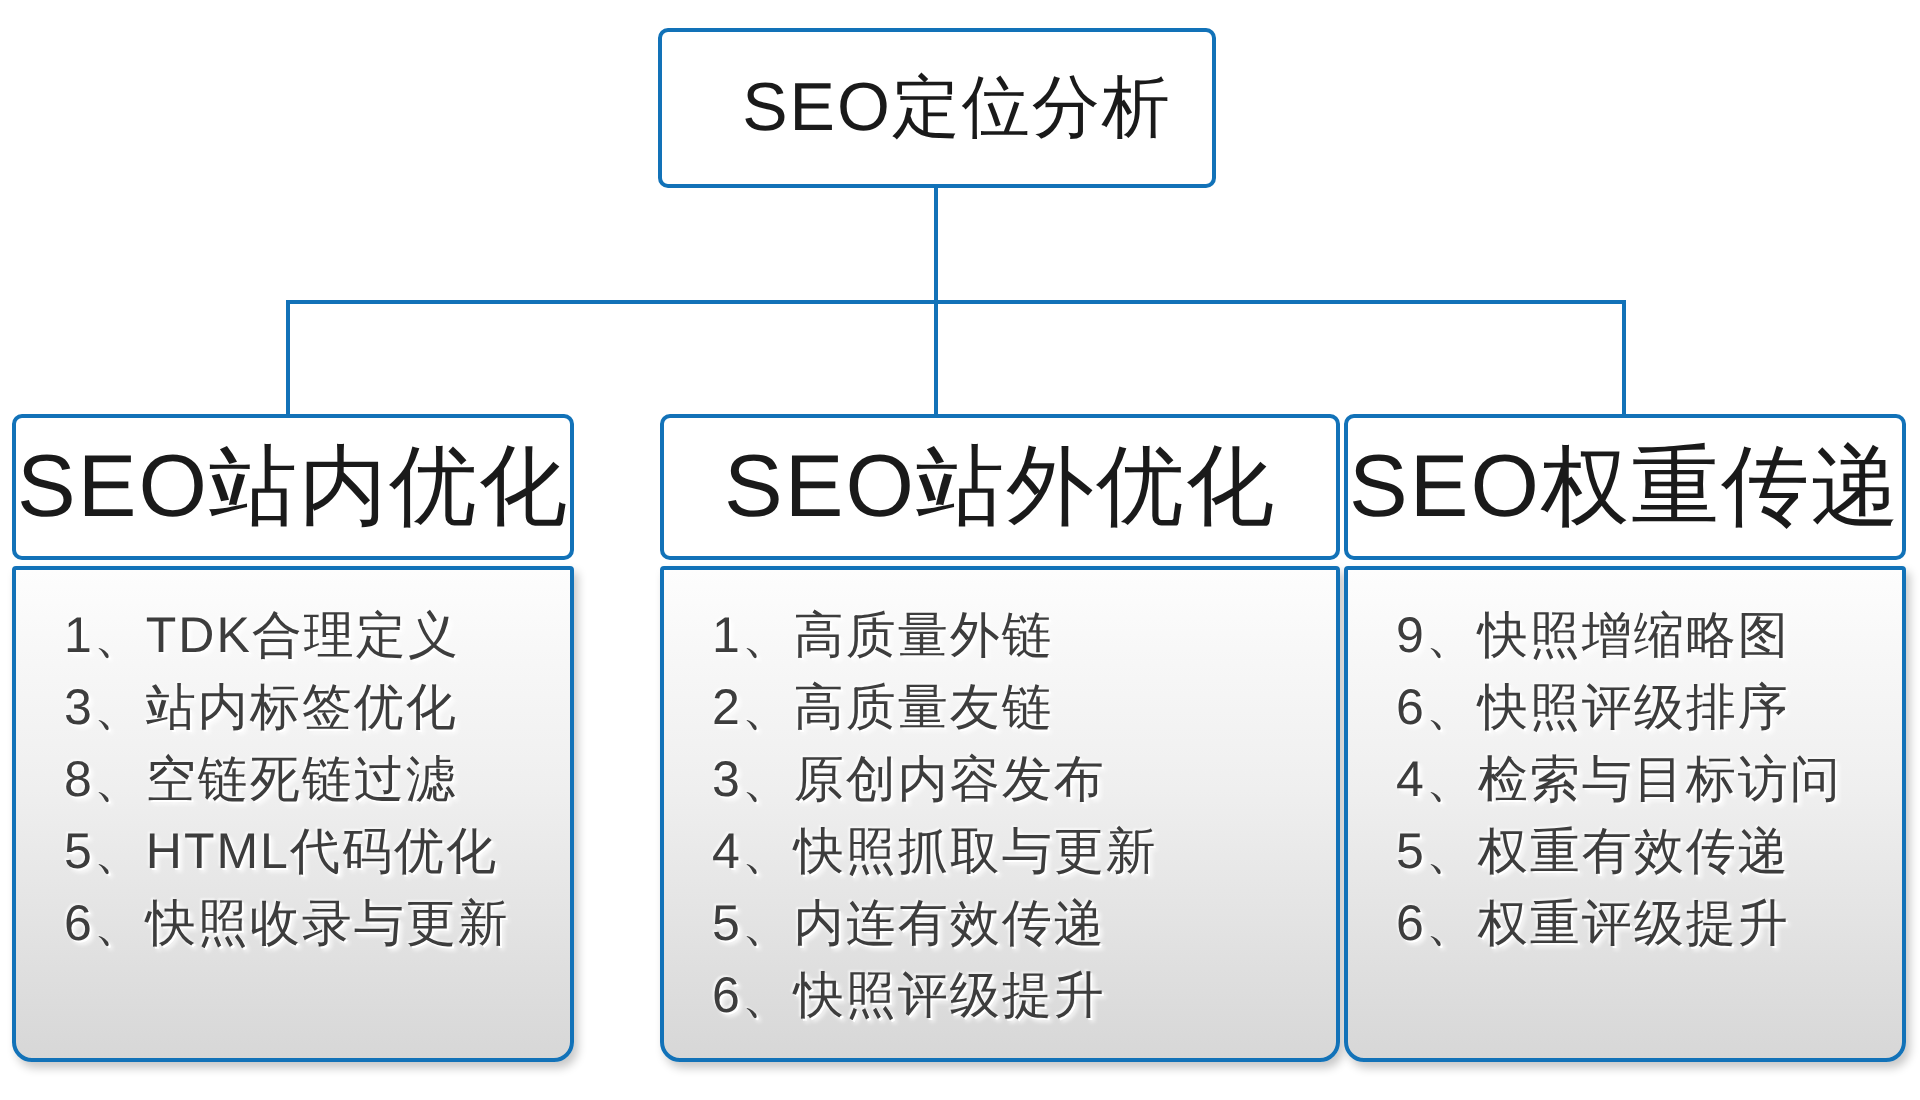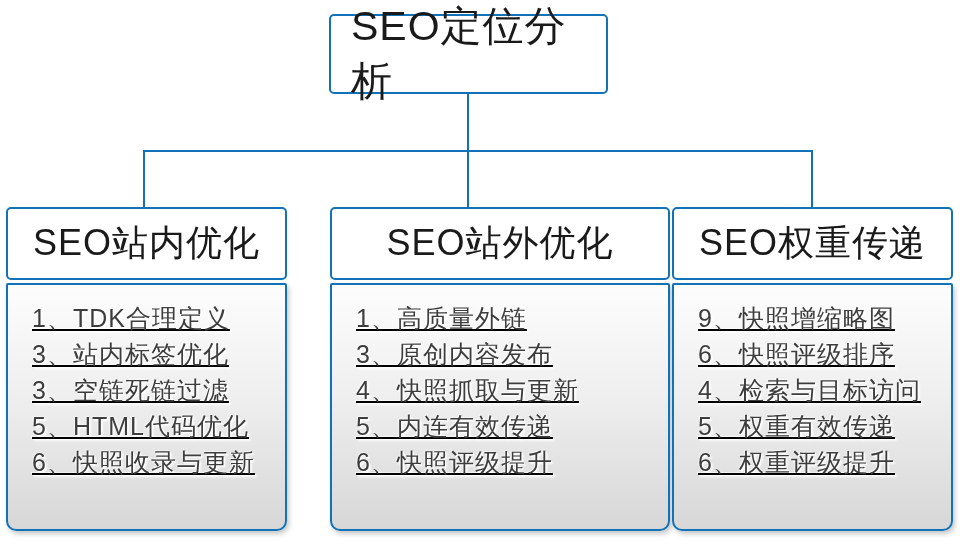--- a/index.html
+++ b/index.html
@@ -9,31 +9,30 @@
     font-family:"Liberation Sans","DejaVu Sans",sans-serif;
     background:#ffffff;
   }
   .line { position:absolute; background:var(--accent); }
   .box {
     position:absolute; box-sizing:border-box;
     border:2px solid var(--accent); background:#ffffff;
     display:flex; align-items:center; justify-content:center;
   }
   .root-box { left:329px; top:14px; width:279px; height:80px; border-radius:5px; }
-  .root-box span { font-size:41px; letter-spacing:1px; color:#1a1a1a;margin-left:20px; }
+  .root-box span { font-size:34px; letter-spacing:1px; color:#1a1a1a;margin-left:20px; }
   .hdr { top:207px; height:73px; border-radius:5px; }
-  .hdr span { font-size:36px; letter-spacing:1px; color:#1a1a1a; }
+  .hdr span { font-size:44px; letter-spacing:1px; color:#1a1a1a; }
   .panel {
     position:absolute; top:283px; height:248px; box-sizing:border-box;
     border:2px solid var(--accent);
     border-radius:2px 2px 10px 10px;
     background:linear-gradient(180deg,#fdfdfd 0%,#efefef 45%,#d7d7d7 100%);
     box-shadow:2px 3px 5px rgba(0,0,0,0.22);
     padding:15px 0 0 24px;
-    text-decoration:underline;
   }
   .item {
     font-size:25px; line-height:36px; color:#3d3d3d; letter-spacing:1px;
     text-shadow:1px 1px 0 #ffffff, 2px 2px 2px rgba(255,255,255,0.9),
                 -1px -1px 1px rgba(255,255,255,0.6);
     white-space:nowrap;
   }
   .c0 { left:6px;  width:281px; }
   .c1 { left:330px; width:340px; }
   .c2 { left:672px; width:281px; }
@@ -52,30 +51,31 @@
   <div class="line" style="left:143px;top:150px;width:2px;height:58px"></div>
   <div class="line" style="left:467px;top:150px;width:2px;height:58px"></div>
   <div class="line" style="left:811px;top:150px;width:2px;height:58px"></div>
 
   <div class="box hdr c0">
     <span>SEO站内优化</span>
   </div>
   <div class="panel c0">
     <div class="item">1、TDK合理定义</div>
     <div class="item">3、站内标签优化</div>
-    <div class="item">3、空链死链过滤</div>
+    <div class="item">8、空链死链过滤</div>
     <div class="item">5、HTML代码优化</div>
     <div class="item">6、快照收录与更新</div>
   </div>
 
   <div class="box hdr c1">
     <span>SEO站外优化</span>
   </div>
   <div class="panel c1">
     <div class="item">1、高质量外链</div>
+    <div class="item">2、高质量友链</div>
     <div class="item">3、原创内容发布</div>
     <div class="item">4、快照抓取与更新</div>
     <div class="item">5、内连有效传递</div>
     <div class="item">6、快照评级提升</div>
   </div>
 
   <div class="box hdr c2">
     <span>SEO权重传递</span>
   </div>
   <div class="panel c2">

